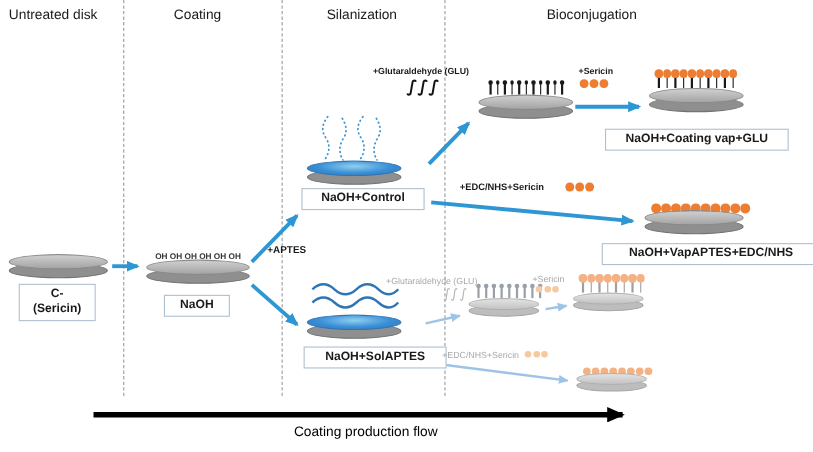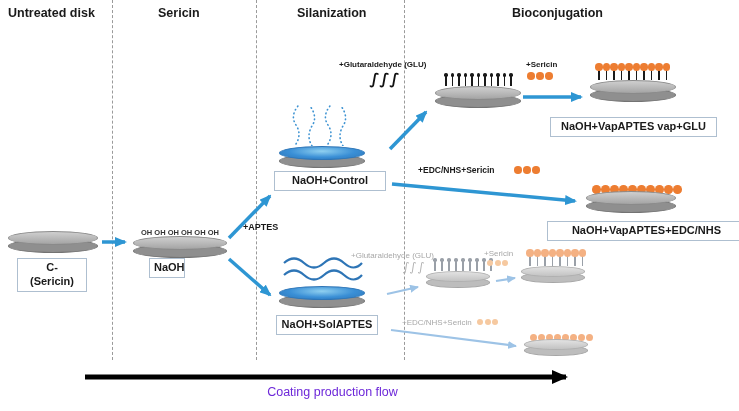--- a/index.html
+++ b/index.html
@@ -4,21 +4,21 @@
 <style>
   * { margin:0; padding:0; box-sizing:border-box; }
   html,body { width:739px; height:411px; }
   body {
     position:relative;
     font-family:"Liberation Sans", sans-serif;
     background:#ffffff;
     overflow:hidden;
     color:#1a1a1a;
   }
-  .hdr { position:absolute; top:6px; font-weight:bold; font-size:12.5px; white-space:nowrap; }
+  .hdr { position:absolute; top:6px; font-weight:normal; font-size:12.5px; white-space:nowrap; }
   .vsep { position:absolute; top:0; height:360px; width:0; border-left:1px dashed #9a9a9a; }
 
   .arrow-layer { position:absolute; left:0; top:0; pointer-events:none; }
 
   .disk { position:absolute; }
   .dside { position:absolute; left:0; right:0; bottom:0; height:62%; border-radius:50%;
            background:#8f8f8f; border:1px solid #737373; }
   .dtop  { position:absolute; left:0; right:0; top:0; height:62%; border-radius:50%;
            background:linear-gradient(#cfcfcf,#a4a4a4); border:1px solid #8a8a8a; }
   .disk.coated .dtop { background:radial-gradient(ellipse at 50% 35%, #8fd0f0 0%, #3a8fd6 55%, #2e75b6 100%); border-color:#2e75b6; }
@@ -49,29 +49,29 @@
   .dots { position:absolute; display:flex; gap:1.5px; }
   .dot { width:7.5px; height:7.5px; border-radius:50%; background:#ED7D31; }
   .dot.light { width:6px; height:6px; background:#F6C9A0; }
 
   .squigs { position:absolute; display:flex; gap:1px; }
   .squig { font-family:"DejaVu Sans", sans-serif; font-size:15px; font-weight:bold; color:#111; line-height:0.9; transform:skewX(-6deg); }
   .squig::before { content:"\222B"; }
   .squigs.light .squig { color:#b3b3b3; font-size:12px; font-weight:normal; }
 
   .flow-label { position:absolute; left:85px; top:385px; width:495px; text-align:center;
-                font-size:12.5px; color:#6d28d9; }
+                font-size:12.5px; color:#000000; }
 </style>
 </head>
 <body>
 
 <div class="hdr" style="left:8px">Untreated disk</div>
-<div class="hdr" style="left:158px">Sericin</div>
+<div class="hdr" style="left:158px">Coating</div>
 <div class="hdr" style="left:297px">Silanization</div>
-<div class="hdr" style="left:512px">Bioconjugation</div>
+<div class="hdr" style="left:497px">Bioconjugation</div>
 
 <div class="vsep" style="left:112px"></div>
 <div class="vsep" style="left:256px"></div>
 <div class="vsep" style="left:404px"></div>
 
 <svg class="arrow-layer" width="739" height="411">
   <defs>
     <marker id="mb" markerUnits="userSpaceOnUse" markerWidth="12" markerHeight="10" refX="10" refY="5" orient="auto">
       <path d="M0,0 L12,5 L0,10 z" fill="#2E96D3"></path>
     </marker>
@@ -103,21 +103,21 @@
 <div class="lbl" style="left:17px;top:258px;width:70px">
   <span class="ln">C-</span>
   <span class="ln">(Sericin)</span>
 </div>
 
 <div class="surface-text" style="left:133px;top:228px;width:94px">OH OH OH OH OH OH</div>
 <div class="disk" style="left:133px;top:236px;width:94px;height:22px">
   <div class="dside"></div>
   <div class="dtop"></div>
 </div>
-<div class="lbl" style="left:149px;top:258px;width:36px">NaOH</div>
+<div class="lbl" style="left:149px;top:268px;width:60px">NaOH</div>
 <div class="ann" style="left:243px;top:222px;font-size:9px">+APTES</div>
 
 <svg style="position:absolute;left:288px;top:104px" width="64" height="42">
   <g fill="none" stroke="#3E93D2" stroke-width="1.6" stroke-dasharray="0.6,3.4" stroke-linecap="round">
     <path d="M8,40 q6,-10 0,-19 q-6,-9 2,-19"></path>
     <path d="M24,42 q-6,-10 0,-20 q6,-9 -2,-20"></path>
     <path d="M40,40 q6,-10 0,-19 q-6,-9 2,-19"></path>
     <path d="M55,42 q-6,-10 0,-20 q6,-9 -2,-20"></path>
   </g>
 </svg>
@@ -166,21 +166,21 @@
     <span class="pin ball"></span>
     <span class="pin ball"></span>
     <span class="pin ball"></span>
     <span class="pin ball"></span>
     <span class="pin ball"></span>
   </div>
 <div class="disk" style="left:590px;top:80px;width:86px;height:22px">
   <div class="dside"></div>
   <div class="dtop"></div>
 </div>
-<div class="lbl" style="left:550px;top:117px;width:167px">NaOH+VapAPTES vap+GLU</div>
+<div class="lbl" style="left:550px;top:117px;width:167px">NaOH+Coating vap+GLU</div>
 
 <div class="ann" style="left:418px;top:165px;font-size:8.5px">+EDC/NHS+Sericin</div>
 <div class="dots" style="left:514px;top:166px">
     <span class="dot"></span>
     <span class="dot"></span>
     <span class="dot"></span>
   </div>
 <div class="oballs" style="left:592px;top:185px">
     <span class="oball"></span>
     <span class="oball"></span>
@@ -202,21 +202,21 @@
 <svg style="position:absolute;left:282px;top:254px" width="82" height="30">
   <g fill="none" stroke="#2E75B6" stroke-width="2.2">
     <path d="M2,9 q10,-9 20,0 t20,0 t20,0 t18,0"></path>
     <path d="M2,21 q10,-9 20,0 t20,0 t20,0 t18,0"></path>
   </g>
 </svg>
 <div class="disk coated" style="left:279px;top:286px;width:86px;height:22px">
   <div class="dside"></div>
   <div class="dtop"></div>
 </div>
-<div class="lbl" style="left:276px;top:315px;width:102px">NaOH+SolAPTES</div>
+<div class="lbl" style="left:276px;top:315px;width:130px">NaOH+SolAPTES</div>
 
 <div class="ann light" style="left:351px;top:251px">+Glutaraldehyde (GLU)</div>
 <div class="squigs light" style="left:403px;top:262px">
     <span class="squig"></span>
     <span class="squig"></span>
     <span class="squig"></span>
   </div>
 <div class="pins" style="left:434px;top:261px;gap:5.5px">
     <span class="pin light"></span>
     <span class="pin light"></span>

